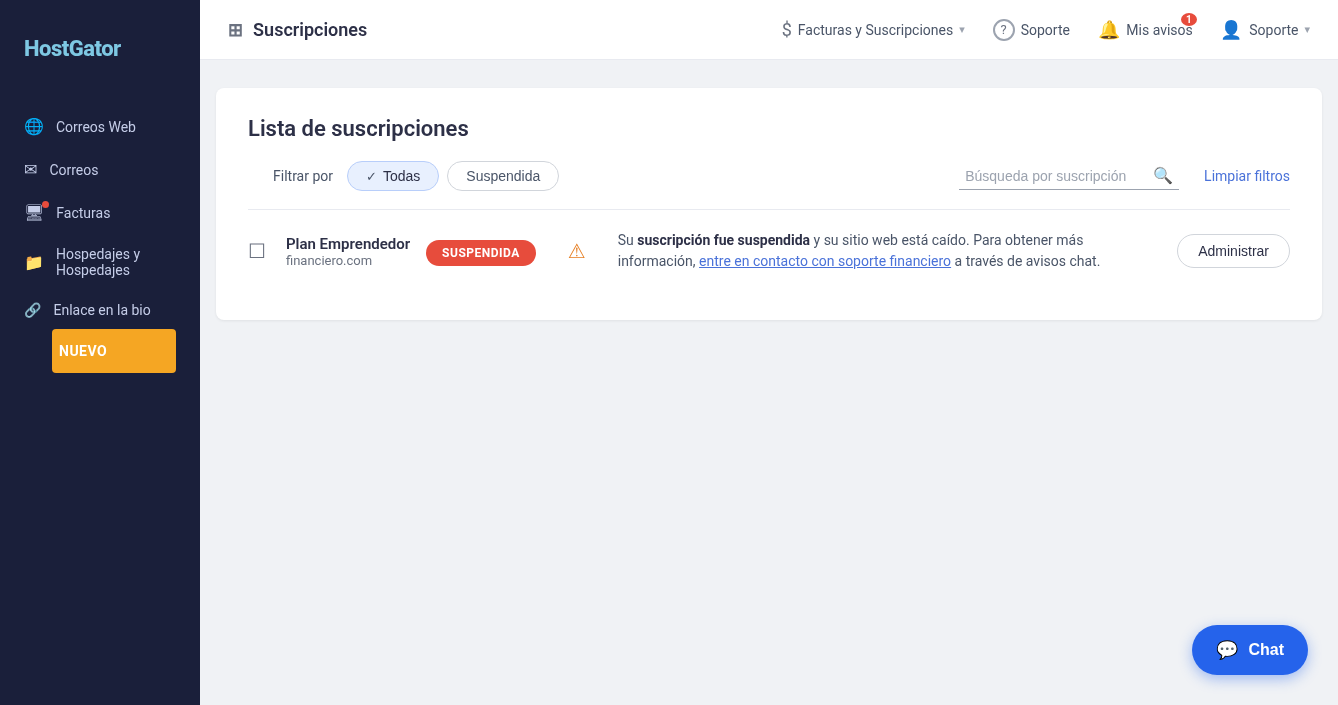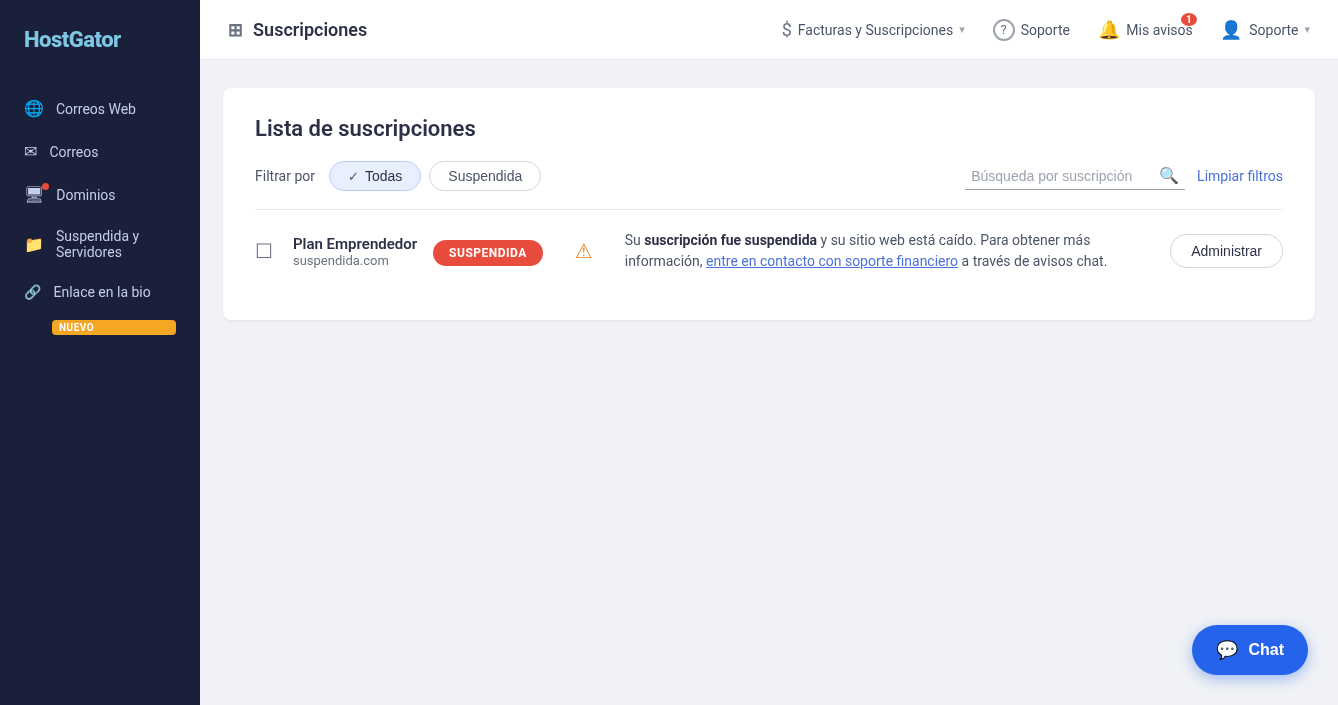--- a/index.html
+++ b/index.html
@@ -10,21 +10,21 @@
       width: 200px;
       background: #1a1f3a;
       color: #fff;
       display: flex;
       flex-direction: column;
       padding: 0;
       flex-shrink: 0;
       height: 705px;
     }
     .sidebar-logo {
-      padding: 27px 24px;
+      padding: 36px 24px;
       font-size: 22px;
       font-weight: 800;
       color: #fff;
       letter-spacing: -0.5px;
     }
     .sidebar-logo span { color: #7ec8e3; }
     .sidebar-nav { display: flex; flex-direction: column; padding: 8px 0; }
     .sidebar-item {
       display: flex;
       align-items: center;
@@ -43,25 +43,25 @@
       border-radius: 50%;
       position: absolute;
       top: 10px;
       left: 42px;
     }
     .sidebar-item-enlace { display: flex; flex-direction: column; padding: 12px 24px; cursor: pointer; }
     .sidebar-item-enlace .label { color: #c5cde8; font-size: 14px; display: flex; align-items: center; gap: 12px; }
     .nuevo-badge {
       background: #f5a623;
       color: #fff;
-      font-size: 10px;
+      font-size: 14px;
       font-weight: 700;
-      padding: 2px 7px;
+      padding: 14px 7px;
       border-radius: 4px;
-      margin-top: 20px;
+      margin-top: 11px;
       margin-left: 28px;
       display: inline-block;
       letter-spacing: 0.5px;
     }
 
     
     .main {
       flex: 1;
       display: flex;
       flex-direction: column;
@@ -114,21 +114,21 @@
       top: -6px;
       right: -4px;
       min-width: 16px;
       text-align: center;
     }
     .bell-wrap { position: relative; }
 
     
     .content {
       flex: 1;
-      padding: 28px 23px;
+      padding: 28px 16px;
       overflow-y: auto;
       background: #f0f2f5;
     }
 
     
     .card {
       background: #fff;
       border-radius: 8px;
       padding: 28px 32px;
       box-shadow: 0 1px 3px rgba(0,0,0,0.07);
@@ -138,20 +138,21 @@
       font-weight: 600;
       color: #2d3047;
       margin-bottom: 20px;
     }
 
     
     .filters-row {
       display: flex;
       align-items: center;
       margin-bottom: 18px;
+      margin-left: 25px;
     }
     .filter-label {
       font-size: 14px;
       color: #4a5568;
       margin-right: 14px;
     }
     .filter-tabs {
       display: flex;
       gap: 0;
     }
@@ -172,21 +173,21 @@
       background: #e8f0fe;
       border-color: #b8cefa;
       color: #2d3047;
       font-weight: 500;
     }
     .filter-tab .check { font-size: 13px; color: #4a5568; }
     .search-area {
       margin-left: auto;
       display: flex;
       align-items: center;
-      gap: 12px;
+      gap: 25px;
     }
     .search-box {
       display: flex;
       align-items: center;
       border-bottom: 1.5px solid #9ca3af;
       padding: 4px 6px;
       gap: 8px;
     }
     .search-box input {
       border: none;
@@ -285,27 +286,27 @@
       <span>Correos Web</span>
     </div>
 
     <div class="sidebar-item">
       <span class="icon">✉</span>
       <span>Correos</span>
     </div>
 
     <div class="sidebar-item">
       <span class="icon">🖥</span>
-      <span>Dominios</span>
+      <span>Facturas</span>
       <span class="dot"></span>
     </div>
 
     <div class="sidebar-item">
       <span class="icon">📁</span>
-      <span>Suspendida y Servidores</span>
+      <span>Hospedajes y Hospedajes</span>
     </div>
 
     <div class="sidebar-item-enlace">
       <div class="label">
         <span class="icon">🔗</span>
         <span>Enlace en la bio</span>
       </div>
       <span class="nuevo-badge">NUEVO</span>
     </div>
 
@@ -373,21 +374,21 @@
           <a class="clear-filters">Limpiar filtros</a>
         </div>
       </div>
 
       <div class="subscription-row">
 
         <span class="sub-icon">☐</span>
 
         <div class="sub-info">
           <span class="sub-name">Plan Emprendedor</span>
-          <span class="sub-domain">suspendida.com</span>
+          <span class="sub-domain">financiero.com</span>
         </div>
 
         <div class="sub-status">
           <span class="status-badge">SUSPENDIDA</span>
         </div>
 
         <div class="sub-alert">
           <span class="alert-icon">⚠</span>
         </div>
 

